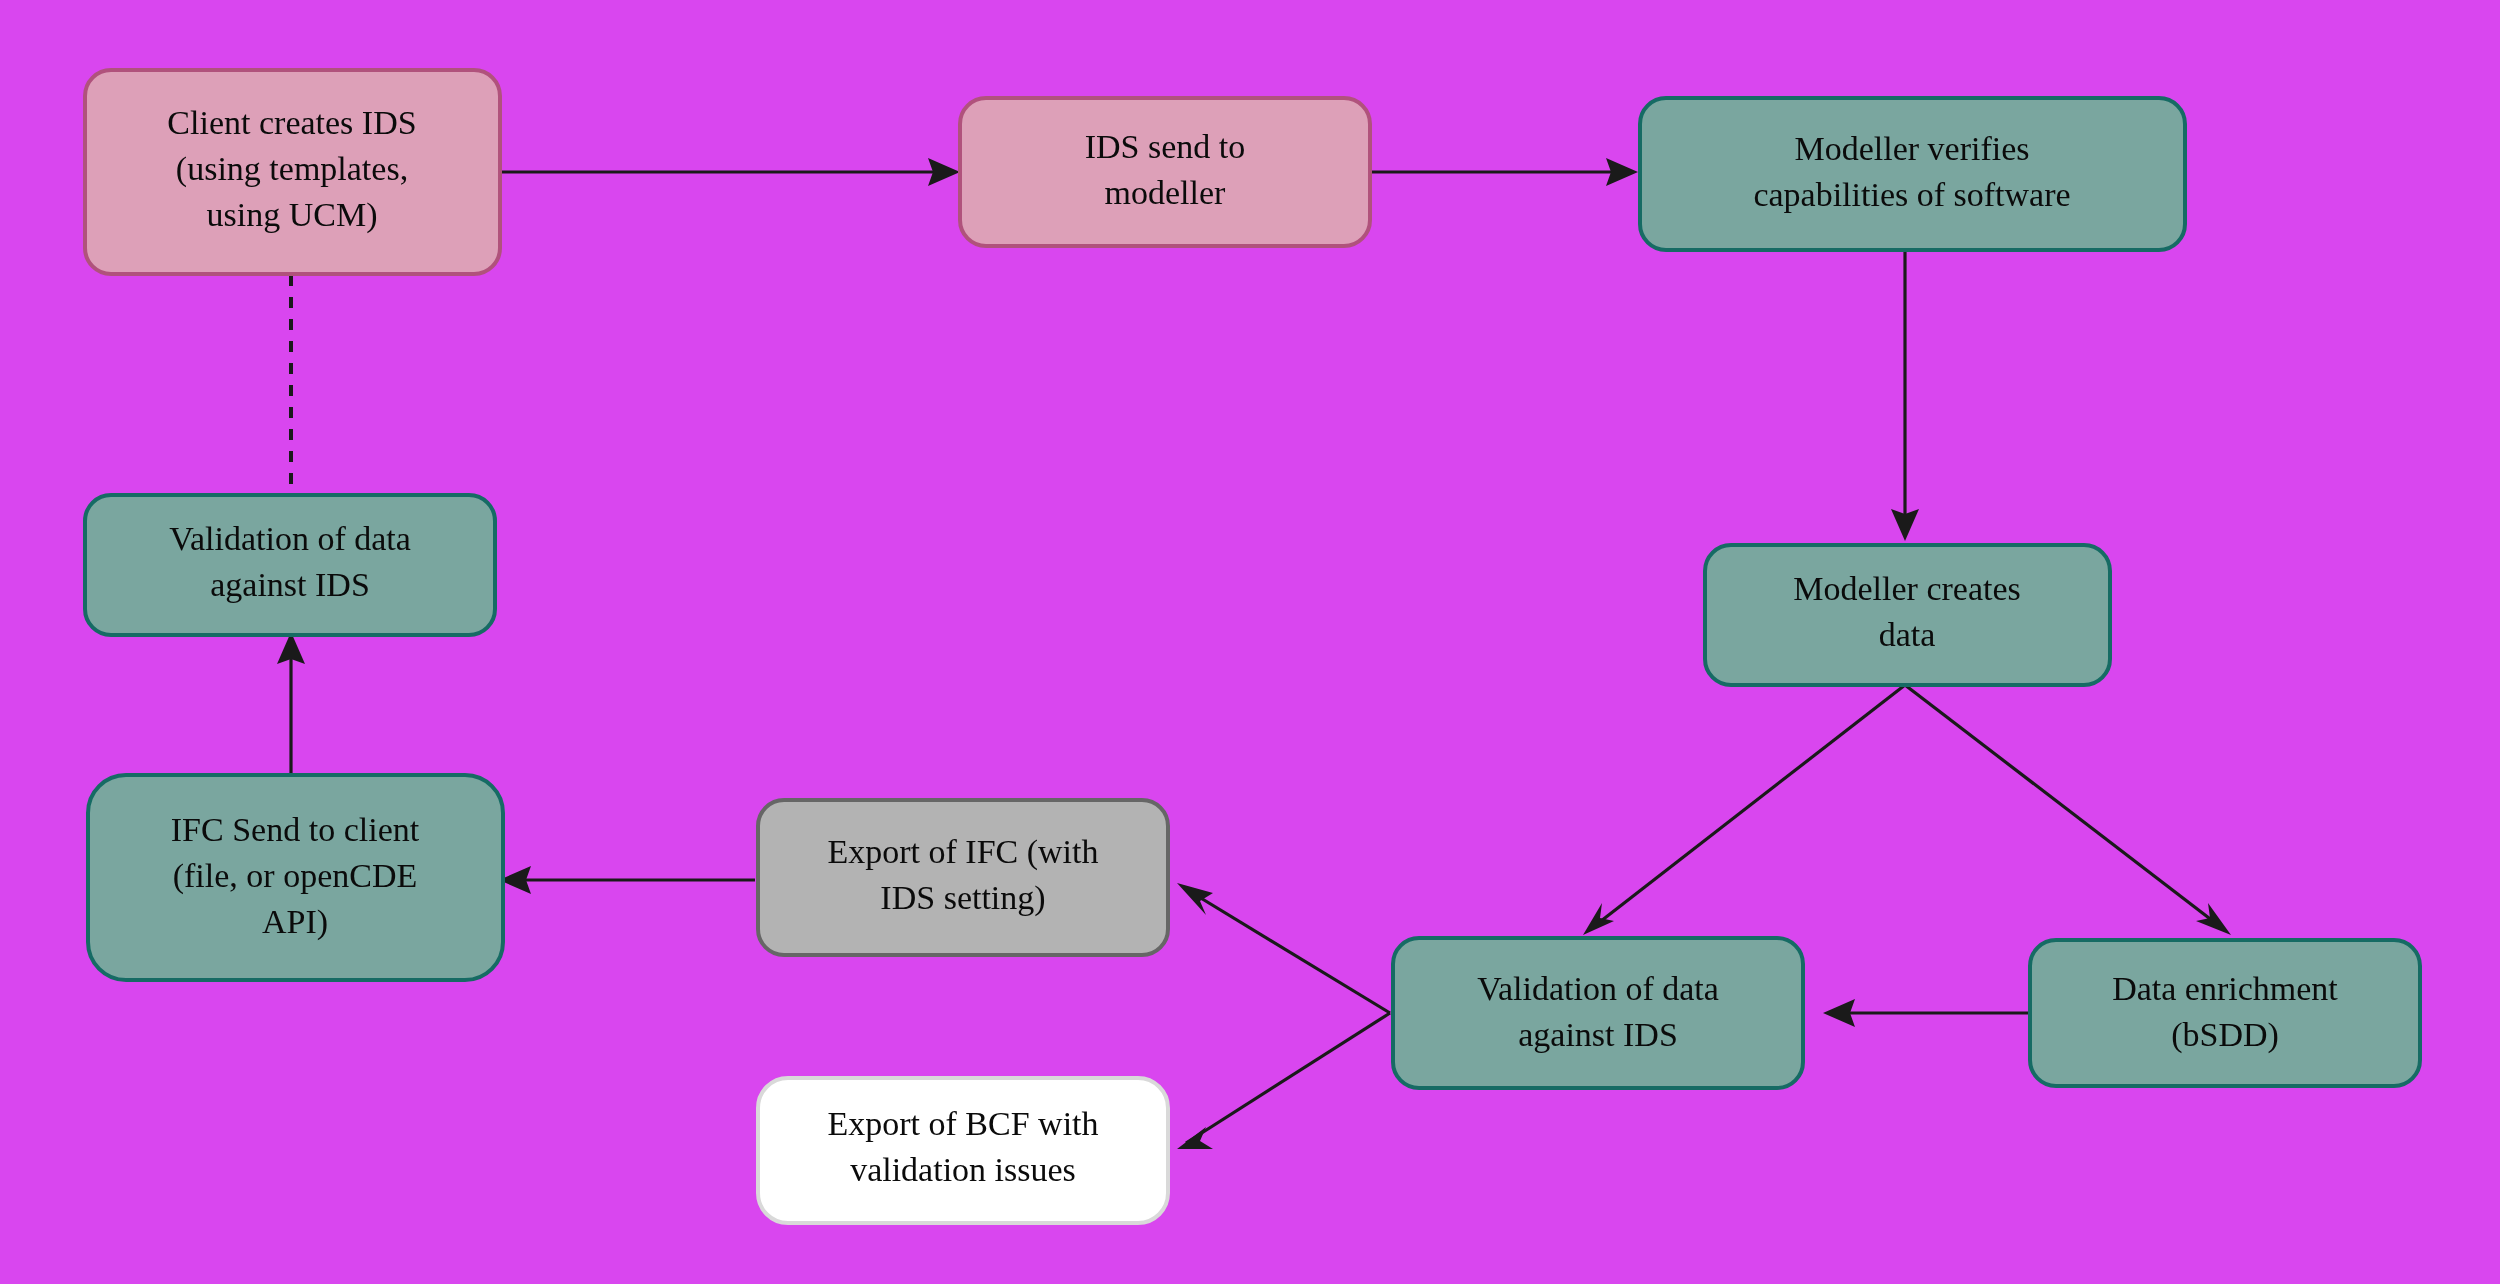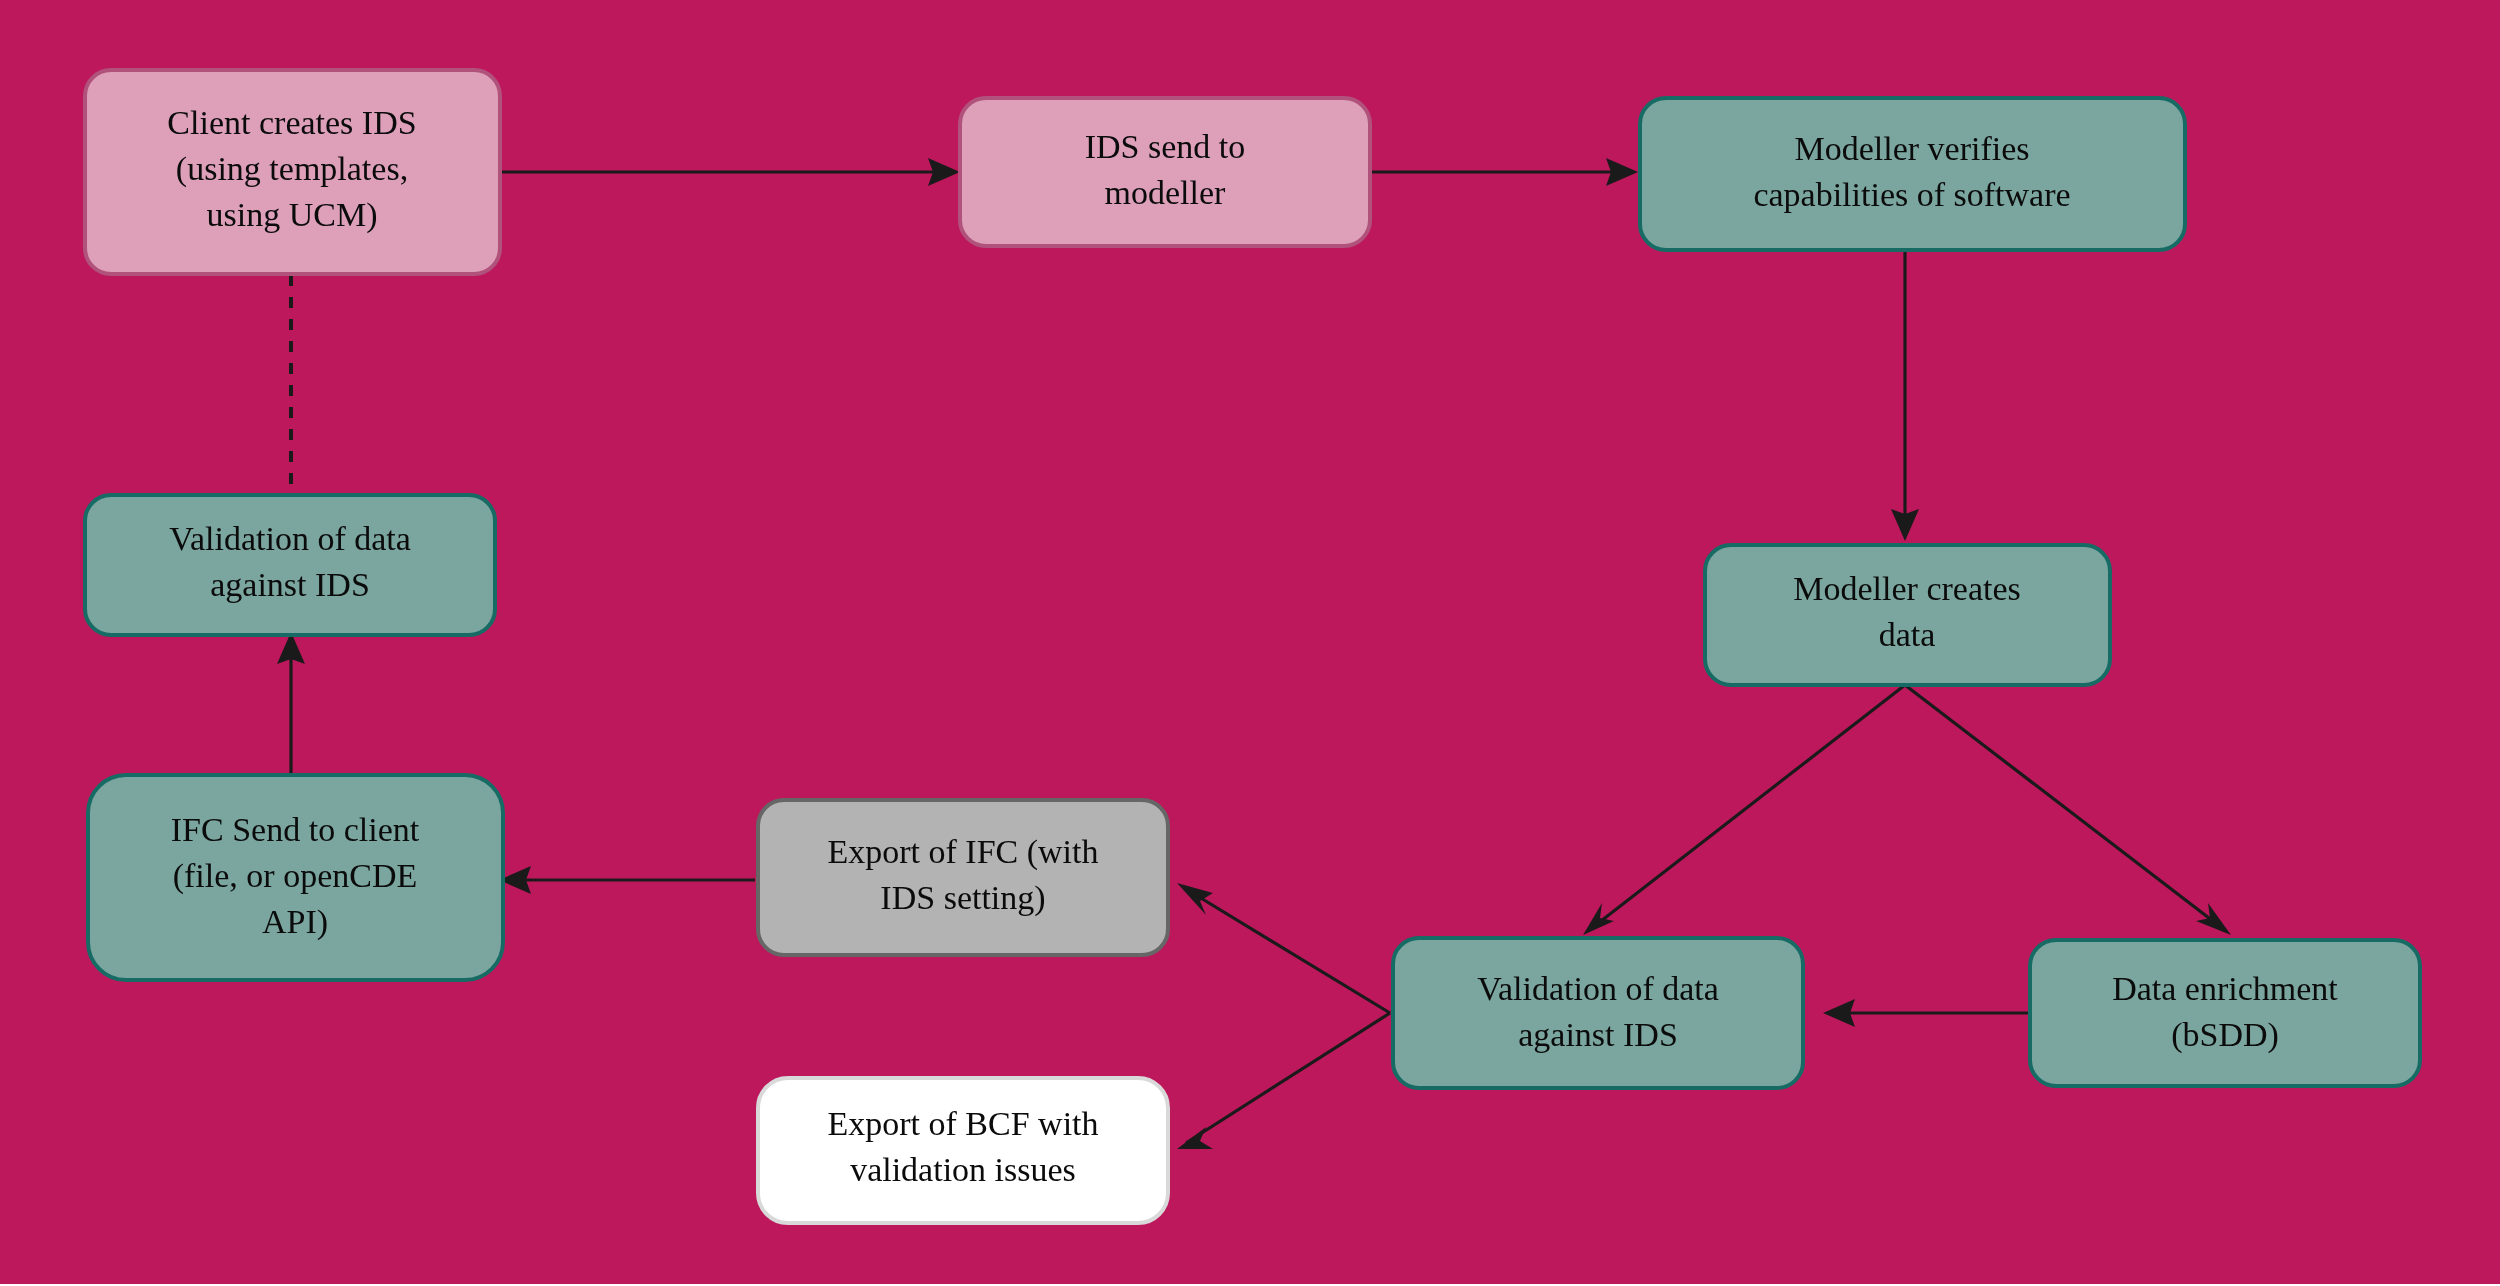--- a/index.html
+++ b/index.html
@@ -4,21 +4,21 @@
 <style>
   html, body {
     margin: 0;
     padding: 0;
     background: #ffffff;
   }
   #canvas {
     position: relative;
     width: 2500px;
     height: 1284px;
-    background: #be185d;
+    background: #d946ef;
     overflow: hidden;
   }
   svg.flow {
     position: absolute;
     top: 0; left: 0;
     width: 2500px;
     height: 1286px;
   }
   .node-rect {
     stroke-width: 4;

